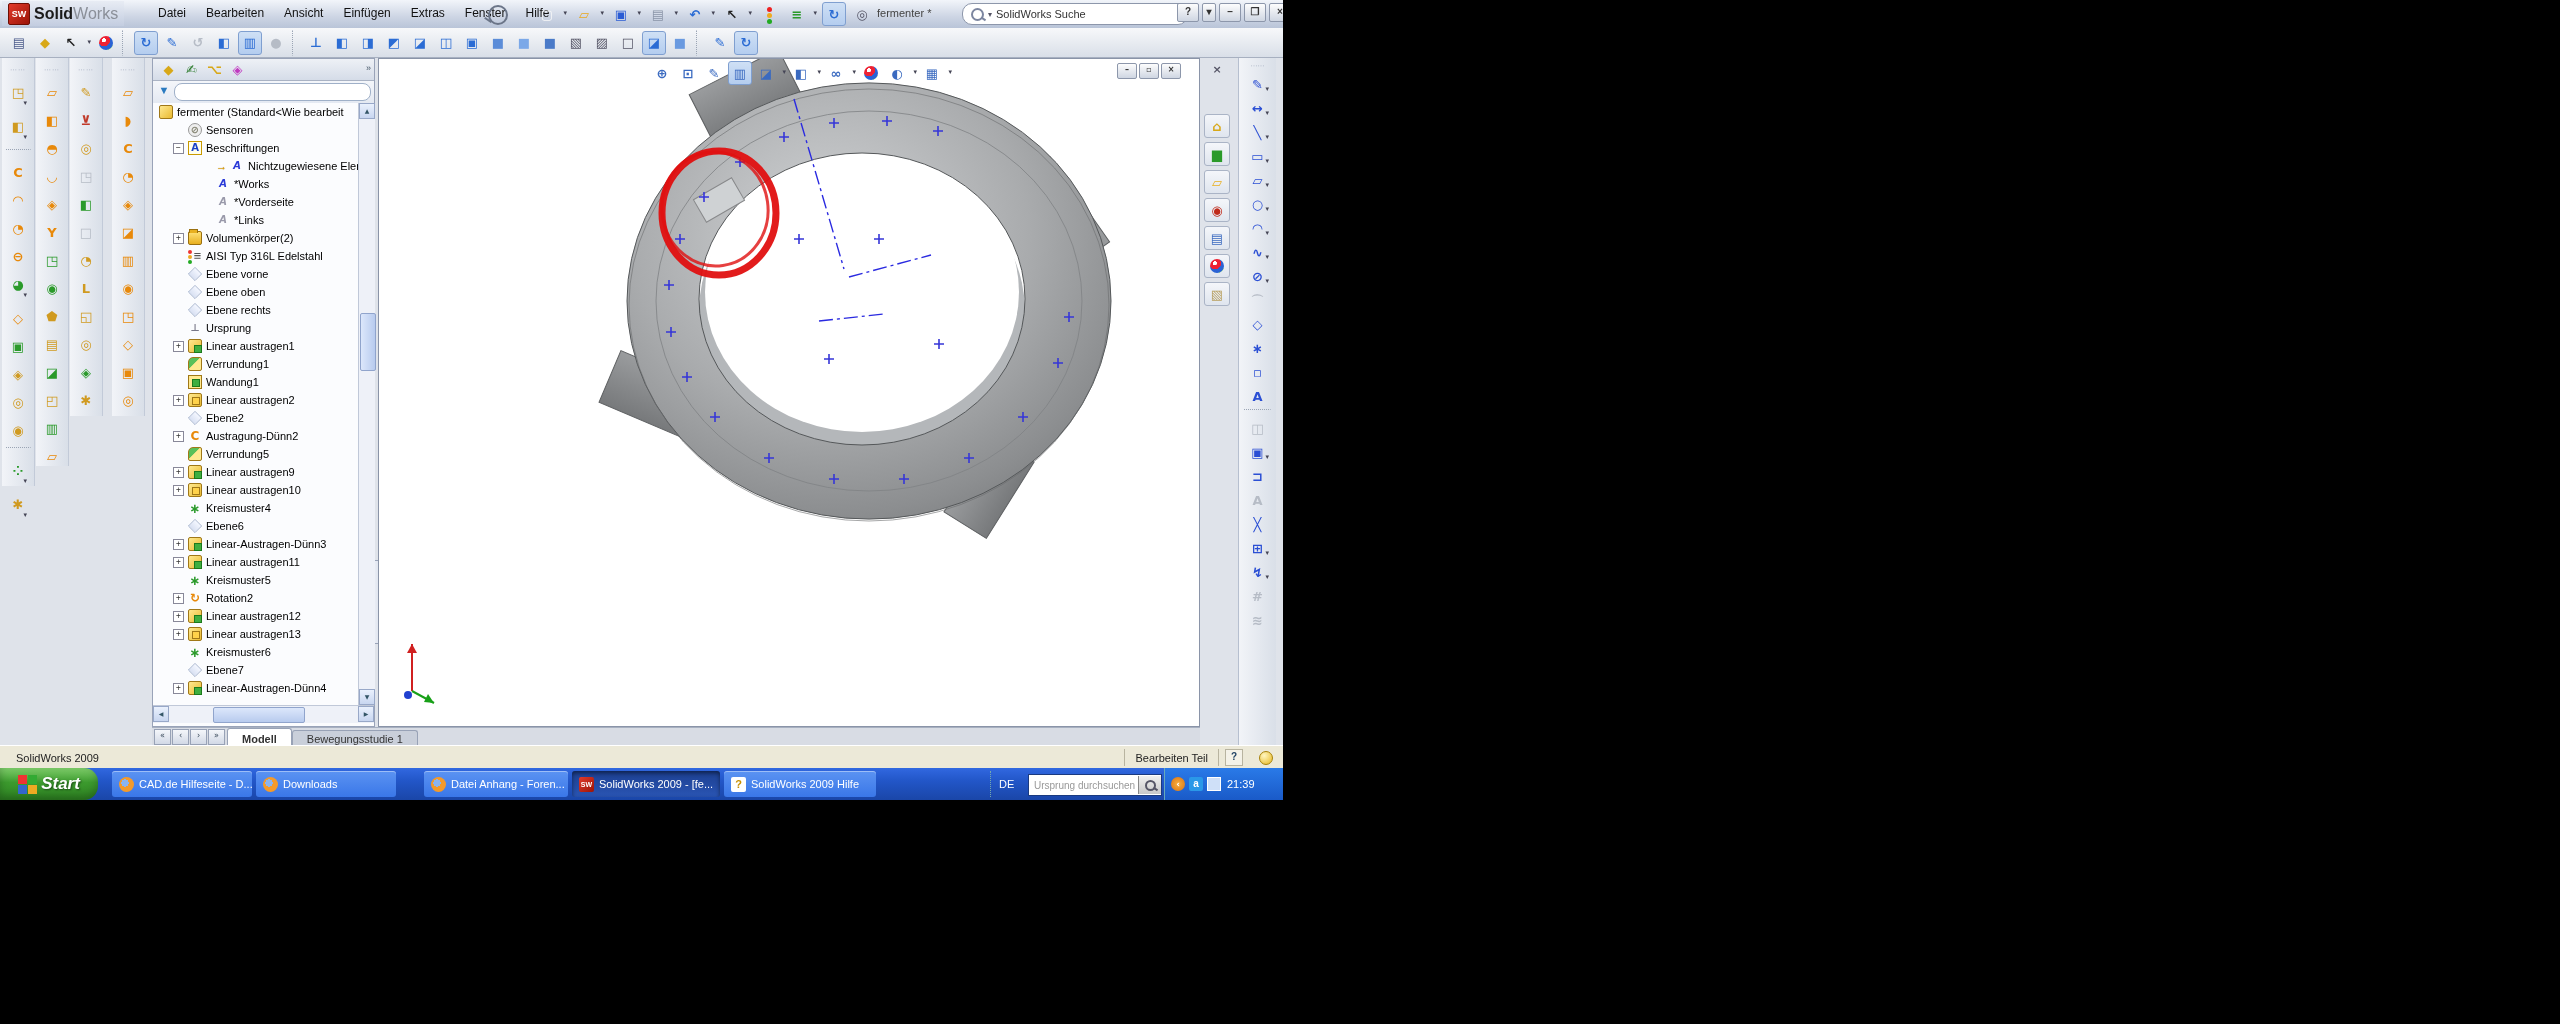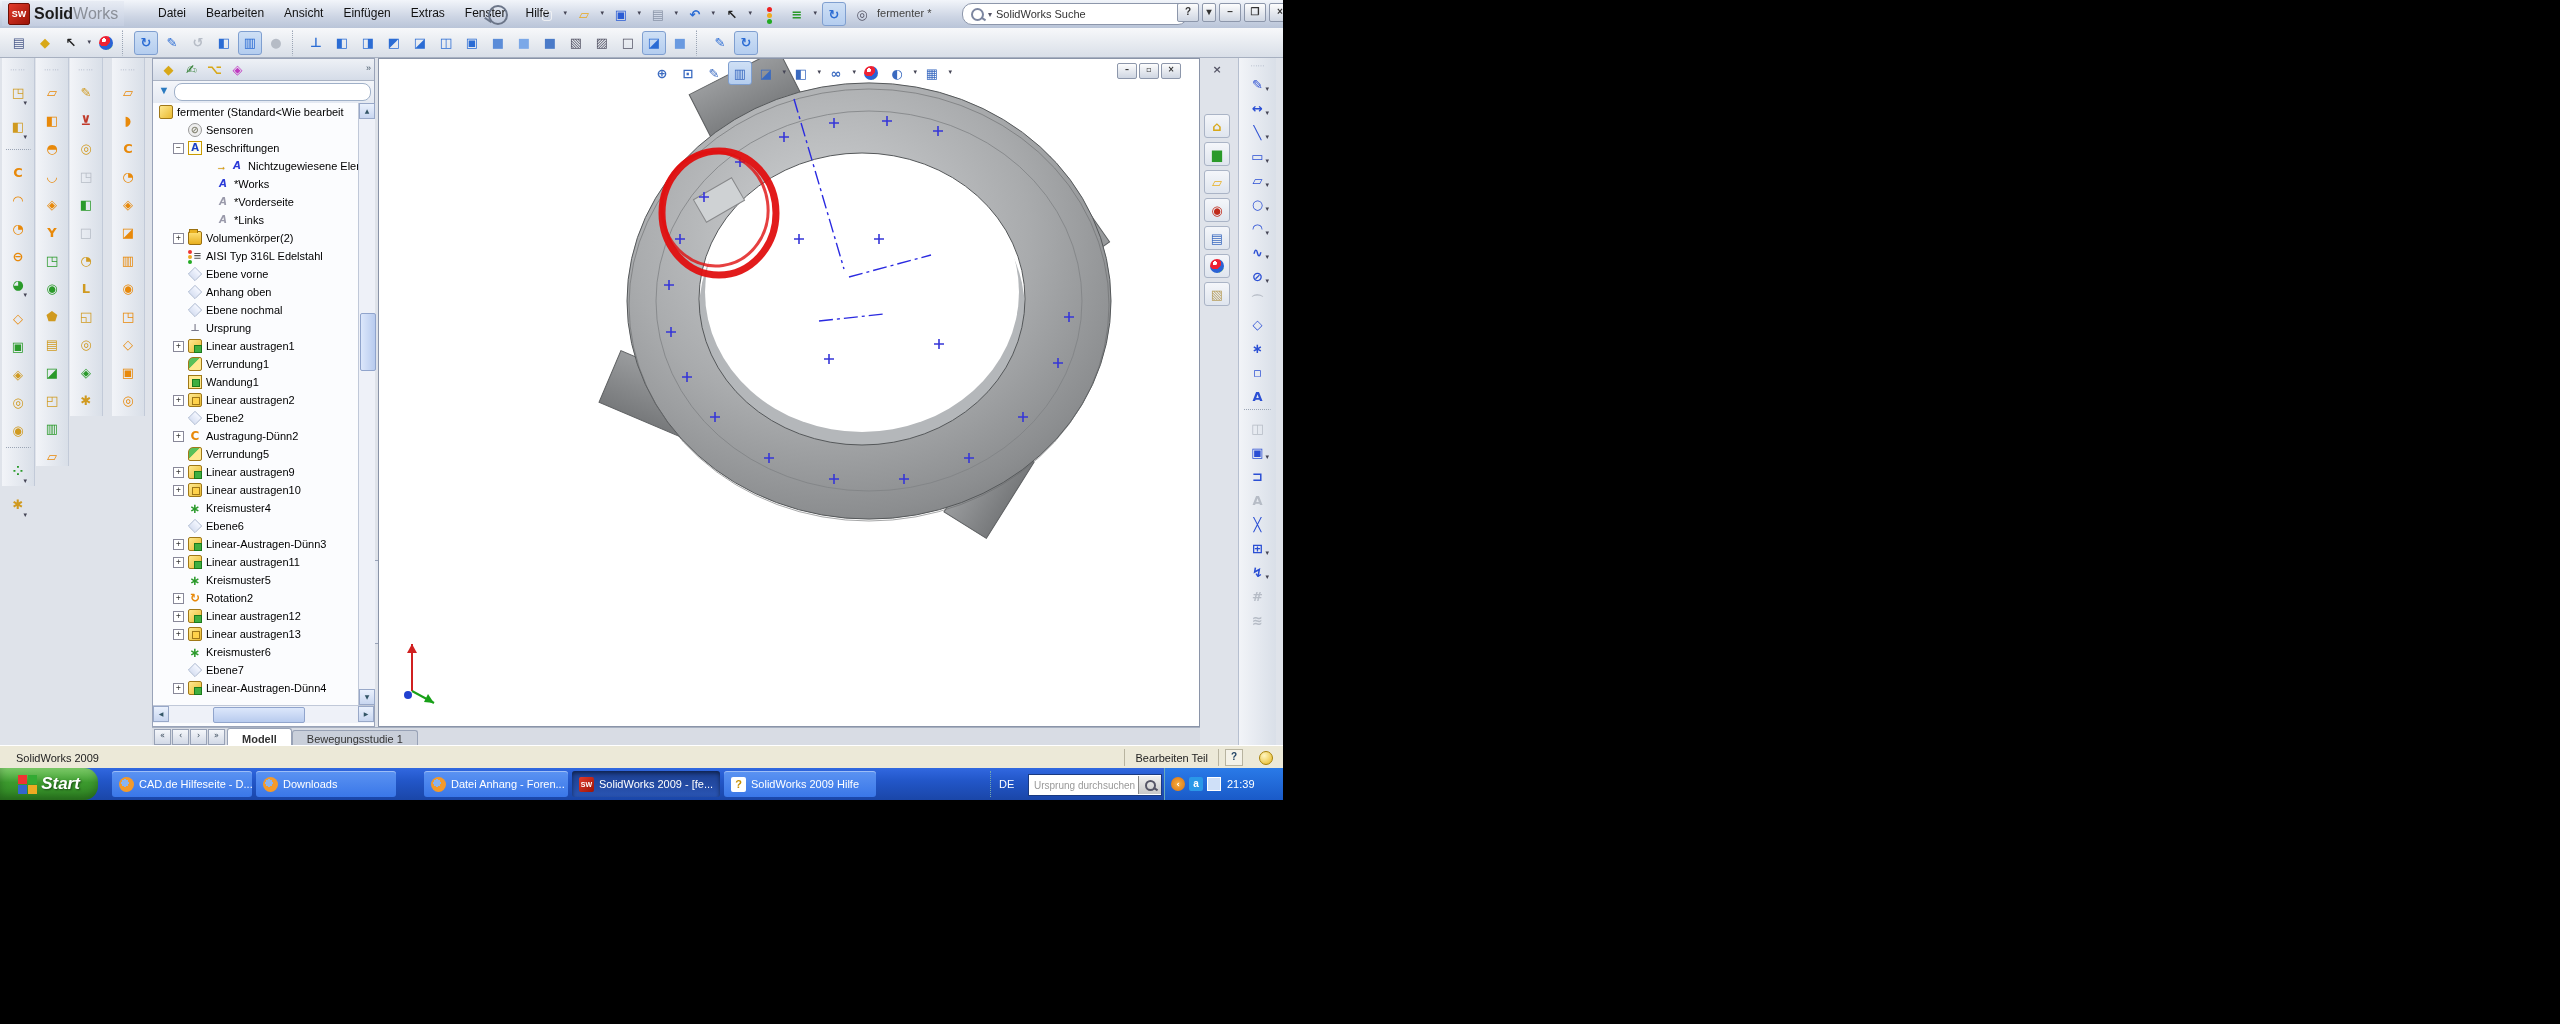--- a/index.html
+++ b/index.html
@@ -604,29 +604,29 @@
               <span class="mg"></span>
             </span>
     <span class="tlabel">Ebene vorne</span>
   </div>
           <div class="trow ind1">
     <span class="texp"></span>
 
     <span class="ti ti-plane">
               <span class="mg"></span>
             </span>
-    <span class="tlabel">Anhang oben</span>
+    <span class="tlabel">Ebene oben</span>
   </div>
           <div class="trow ind1">
     <span class="texp"></span>
 
     <span class="ti ti-plane">
               <span class="mg"></span>
             </span>
-    <span class="tlabel">Ebene nochmal</span>
+    <span class="tlabel">Ebene rechts</span>
   </div>
           <div class="trow ind1">
     <span class="texp"></span>
 
     <span class="ti ti-origin">
               <span class="mg">⊥</span>
             </span>
     <span class="tlabel">Ursprung</span>
   </div>
           <div class="trow ind1 hasexp">

